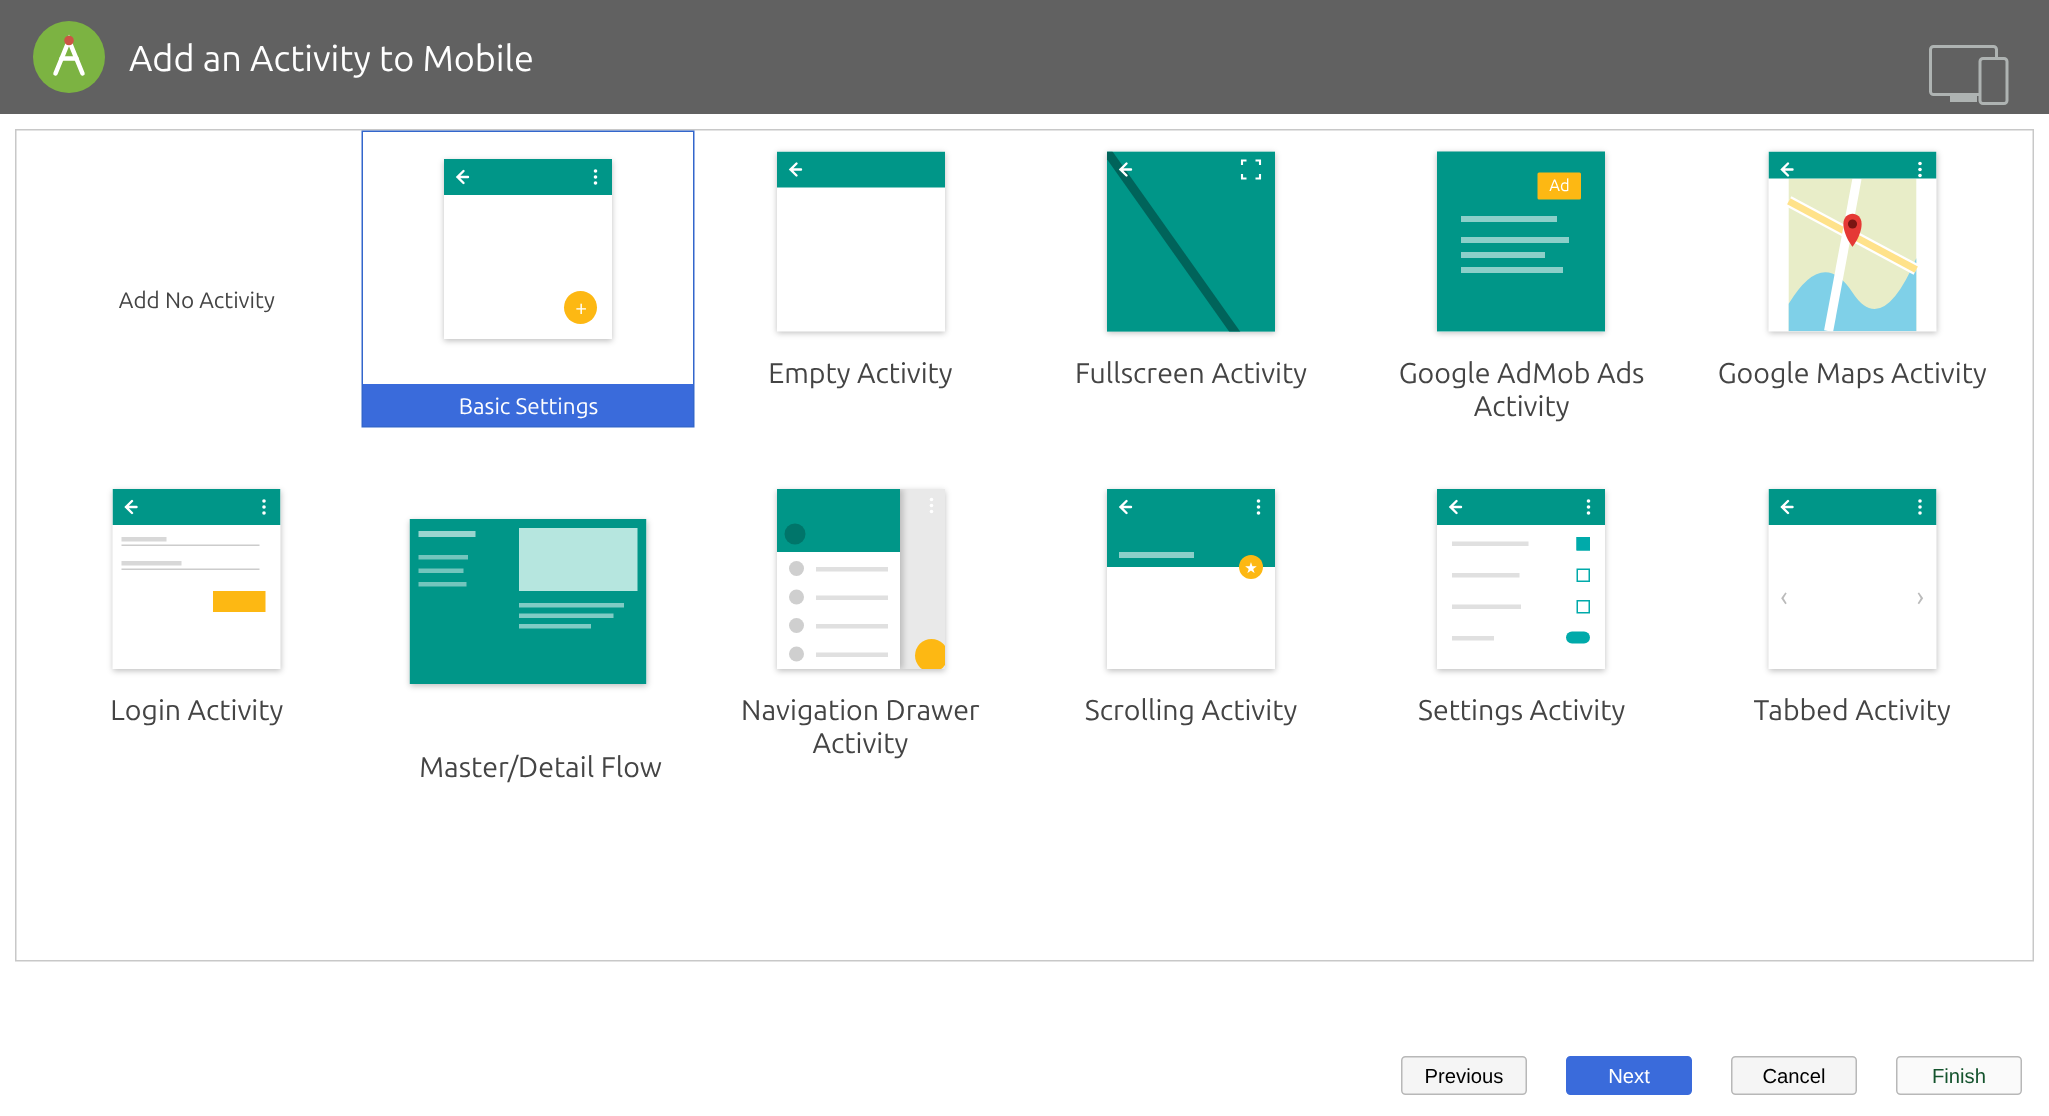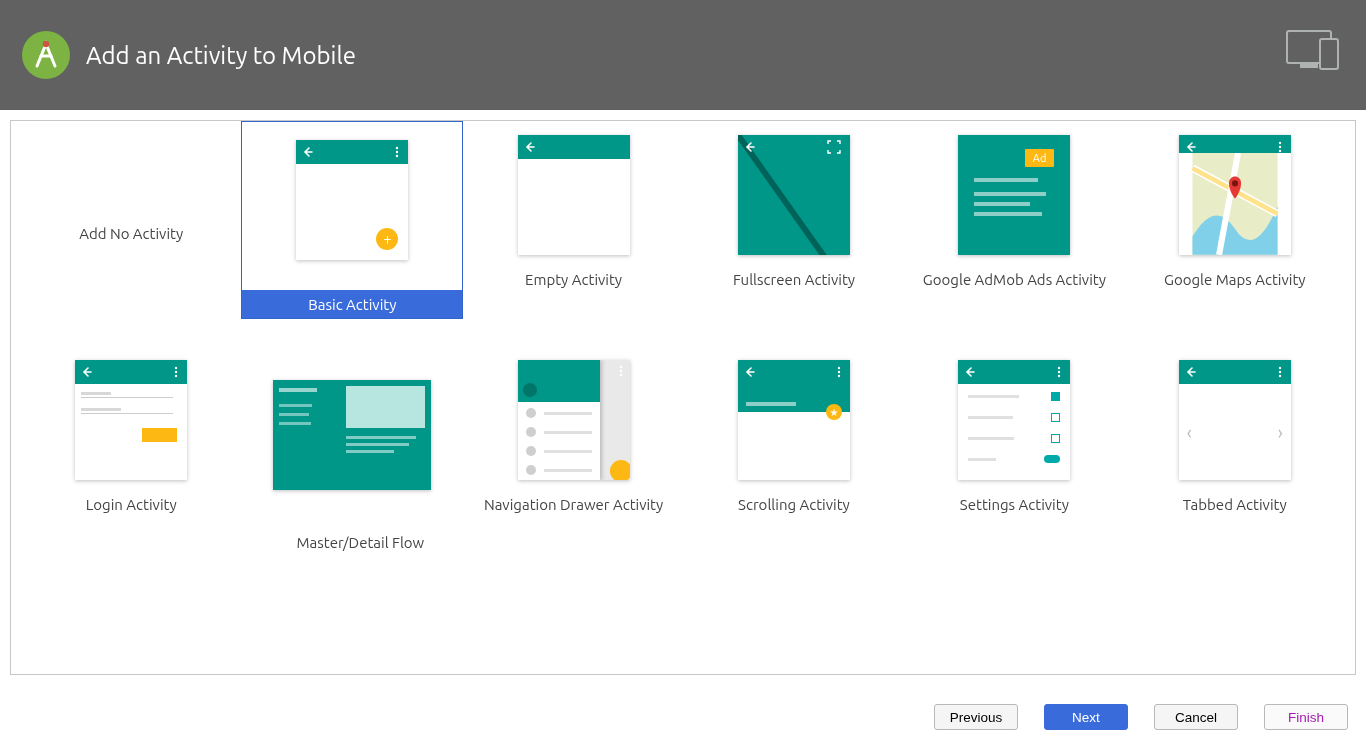--- a/index.html
+++ b/index.html
@@ -7,21 +7,21 @@
     font-family: "Segoe UI", "Ubuntu", sans-serif;
     background: #ffffff;
     width: 1366px;
     height: 744px;
     overflow: hidden;
     font-size: 14px;
     color: #333;
   }
   .header {
     background: #616161;
-    height: 110px;
+    height: 76px;
     display: flex;
     align-items: center;
     padding: 0 22px;
     color: #fff;
     position: relative;
   }
   .logo-wrap {
     width: 48px; height: 48px; border-radius: 50%;
     background: #7cb342; display:flex; align-items:center; justify-content:center;
     margin-right: 16px;
@@ -67,22 +67,23 @@
   .thumb .appbar .back { position:absolute; left:6px; top:6px; }
   .thumb .appbar .menu { position:absolute; right:6px; top:6px; }
   .thumb .fab {
     position:absolute; right:10px; bottom:10px;
     width:22px; height:22px; border-radius:50%;
     background:#fdb813; display:flex; align-items:center; justify-content:center;
     color:#fff; font-size:14px;
   }
   .label {
     margin-top: 16px;
-    font-size: 15px;
+    font-size: 19px;
     color: #444;
+    text-align:center;
   }
   .cell.selected .thumb-container {
     border: 1px solid #3366cc;
   }
   .thumb-container {
     border: 1px solid transparent;
     padding: 18px 54px 0 54px;
     position:relative;
     height:198px;
   }
@@ -102,21 +103,21 @@
   }
   .btn {
     min-width:84px; height:26px;
     border:1px solid #b8b8b8; border-radius:3px;
     background:#f5f5f5;
     font-size:13.5px; cursor:pointer;
     display:flex; align-items:center; justify-content:center;
     padding: 0 14px;
   }
   .btn.primary { background:#3a6bdb; color:#fff; border-color:#3a6bdb; }
-  .btn.disabled { color:#a21caf; background:#fafafa; cursor:default;text-align:right; }
+  .btn.disabled { color:#14532d; background:#fafafa; cursor:default;text-align:right; }
   .ad-card {
     margin:6px; background:#009688; height:120px;
     display:flex; flex-direction:column; padding:8px 10px;
   }
   .ad-badge { align-self:flex-end; background:#fdb813; color:#fff;
     font-size:11px; padding:3px 8px; border-radius:1px; margin-bottom:8px;}
   .ad-line { height:4px; background:rgba(255,255,255,0.55); margin:3px 0; }
   .dots { display:flex; flex-direction:column; padding:6px 8px; gap:9px;}
   .dot-row { display:flex; align-items:center; gap:8px;}
   .dot { width:10px; height:10px; border-radius:50%; background:#cfcfcf;}
@@ -164,21 +165,21 @@
                 <path d="M7 2 L3 6 L7 10 M3 6 H10" stroke="#fff" stroke-width="1.6" fill="none" stroke-linecap="round"></path>
               </svg>
             <svg class="menu" width="10" height="12" viewBox="0 0 10 12">
                 <circle cx="5" cy="2" r="1.2" fill="#fff"></circle>
                 <circle cx="5" cy="6" r="1.2" fill="#fff"></circle>
                 <circle cx="5" cy="10" r="1.2" fill="#fff"></circle>
               </svg>
           </div>
           <div class="fab">+</div>
         </div>
-        <div class="label-band">Basic Activity</div>
+        <div class="label-band">Basic Settings</div>
       </div>
     </div>
 
     <div class="cell">
       <div class="thumb">
         <div class="appbar">
           <svg class="back" width="12" height="12" viewBox="0 0 12 12">
               <path d="M7 2 L3 6 L7 10 M3 6 H10" stroke="#fff" stroke-width="1.6" fill="none" stroke-linecap="round"></path>
             </svg>
         </div>

